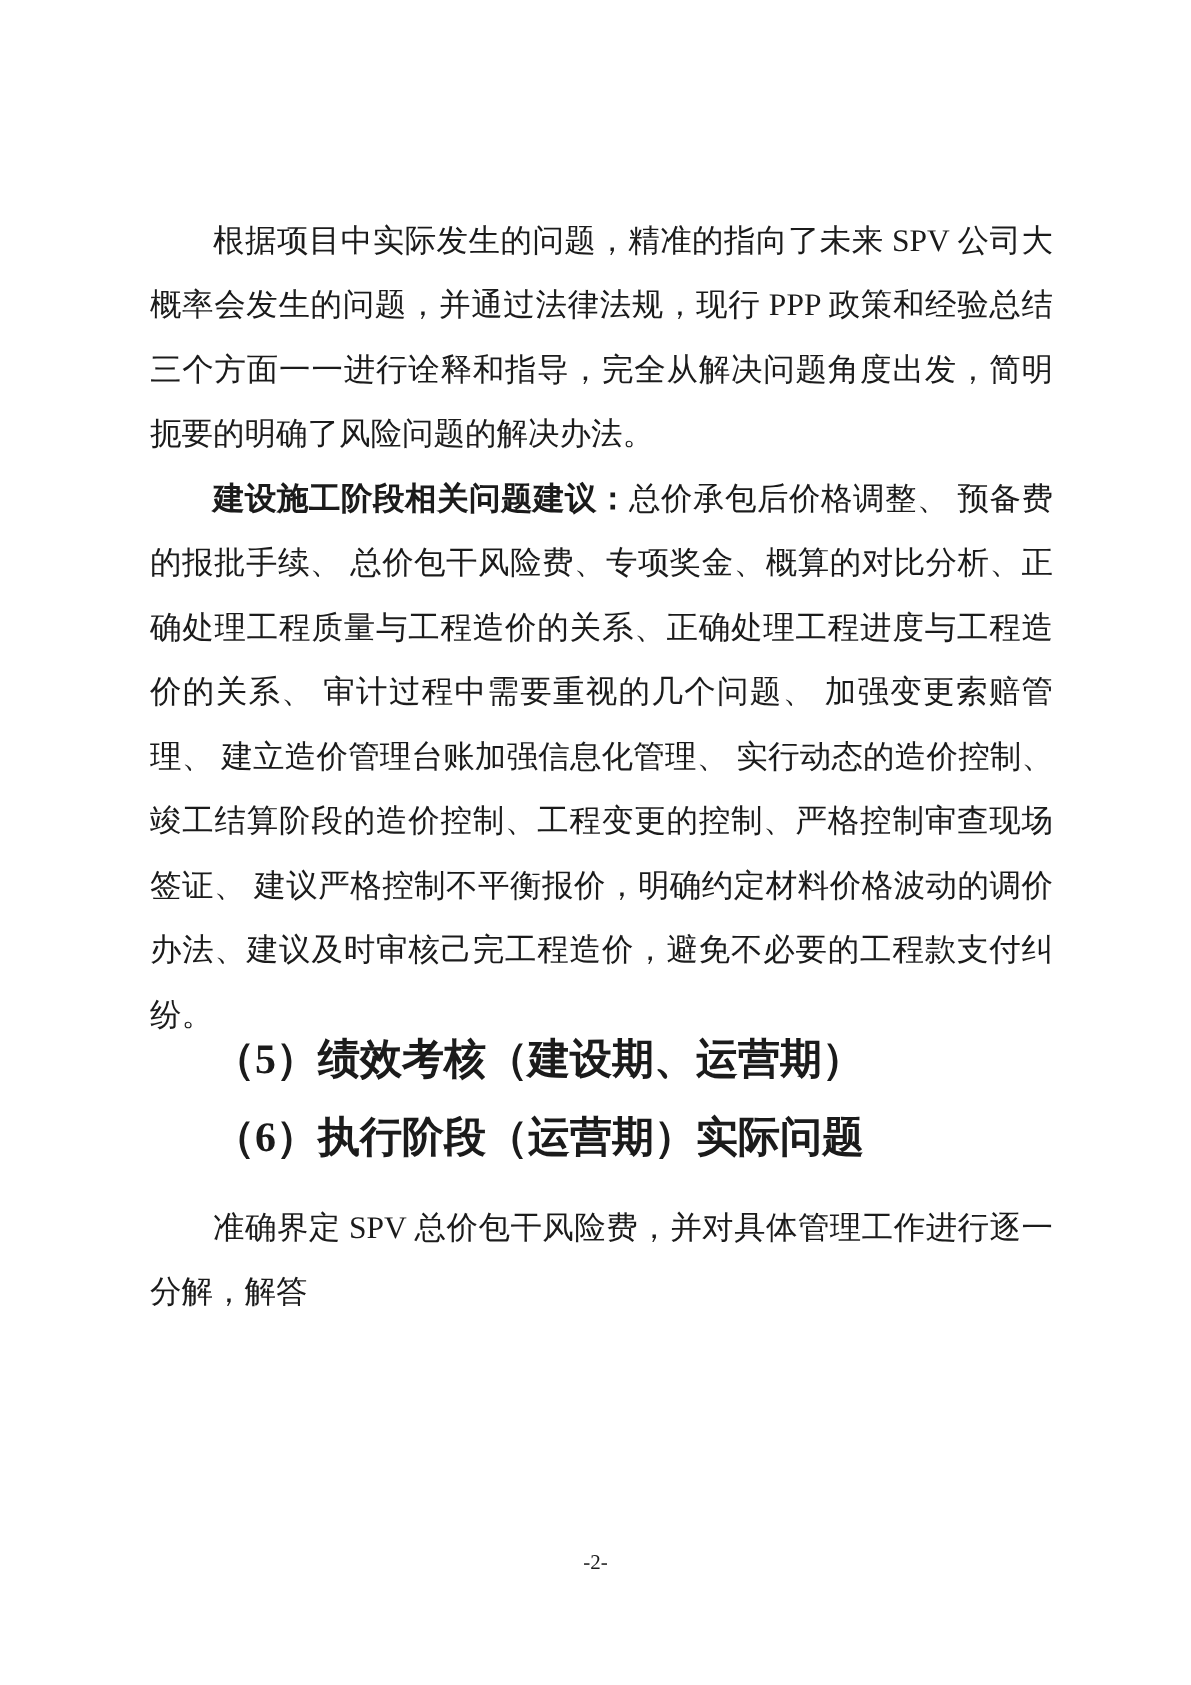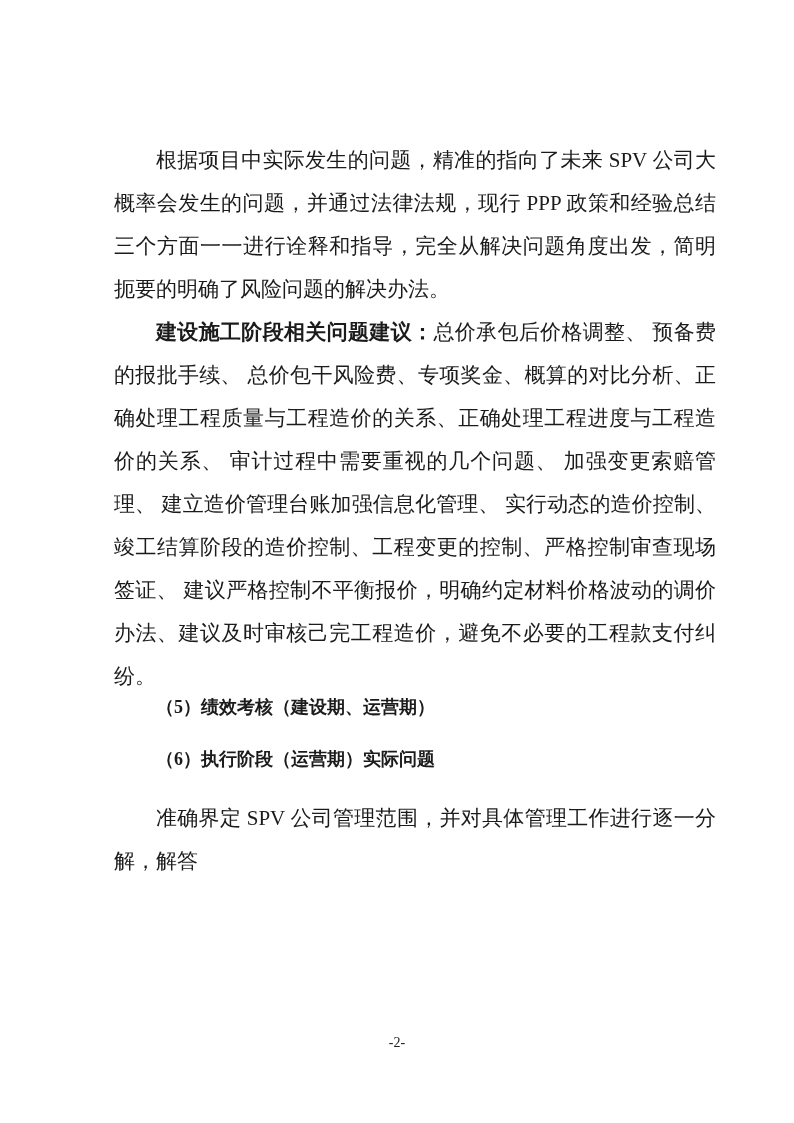--- a/index.html
+++ b/index.html
@@ -11,37 +11,37 @@
     position: relative;
     width: 794px;
     height: 1123px;
     background: #ffffff;
     overflow: hidden;
     font-family: "Liberation Serif", "DejaVu Serif", serif;
     color: #1b1b1b;
   }
   .content {
     position: absolute;
-    left: 114px;
+    left: 100px;
     top: 139px;
     width: 602px;
   }
   .body-para {
     margin: 0;
     font-size: 21px;
     line-height: 43px;
     text-align: justify;
     text-indent: 42px;
     word-break: break-all;
   }
   .lead-bold {
     font-weight: bold;
   }
   .doc-heading {
-    font-size: 18px;
+    font-size: 28px;
     line-height: 30px;
     font-weight: bold;
     text-indent: 42px;
     text-align: left;
   }
   .heading-5 { margin: -6px 0 18px 0; }
   .heading-6 { margin: 22px 0 23px 0; }
   .footer {
     position: absolute;
     left: 0;
@@ -61,20 +61,20 @@
 
     <p class="body-para">根据项目中实际发生的问题，精准的指向了未来 SPV 公司大概率会发生的问题，并通过法律法规，现行 PPP 政策和经验总结三个方面一一进行诠释和指导，完全从解决问题角度出发，简明扼要的明确了风险问题的解决办法。</p>
 
     <p class="body-para"><span class="lead-bold">建设施工阶段相关问题建议：</span><span>总价承包后价格调整、 预备费的报批手续、 总价包干风险费、专项奖金、概算的对比分析、正确处理工程质量与工程造价的关系、正确处理工程进度与工程造价的关系、 审计过程中需要重视的几个问题、 加强变更索赔管理、 建立造价管理台账加强信息化管理、 实行动态的造价控制、竣工结算阶段的造价控制、工程变更的控制、严格控制审查现场签证、 建议严格控制不平衡报价，明确约定材料价格波动的调价办法、建议及时审核己完工程造价，避免不必要的工程款支付纠纷。</span></p>
 
     <h2 class="doc-heading heading-5">（5）绩效考核（建设期、运营期）</h2>
 
 
     <h2 class="doc-heading heading-6">（6）执行阶段（运营期）实际问题</h2>
 
-    <p class="body-para">准确界定 SPV 公司管理范围，并对具体管理工作进行逐一分解，解答</p>
+    <p class="body-para">准确界定 SPV 总价包干风险费，并对具体管理工作进行逐一分解，解答</p>
 
   </div>
 
   <div class="footer">
     <span>-2-</span>
   </div>
 </div>
 
 </body></html>

